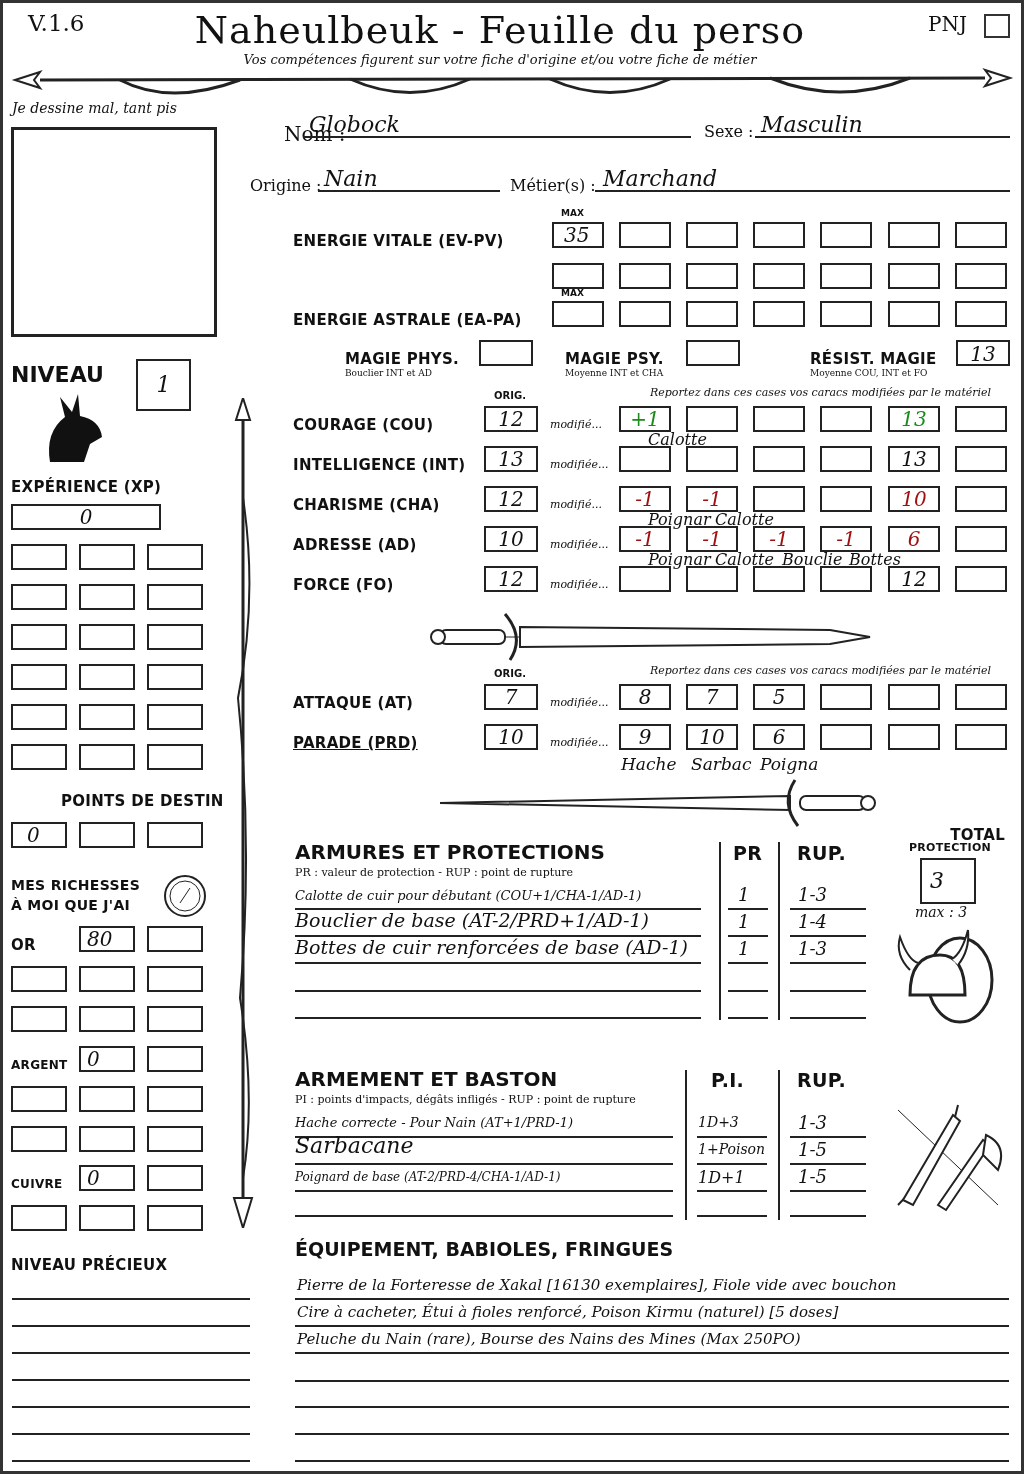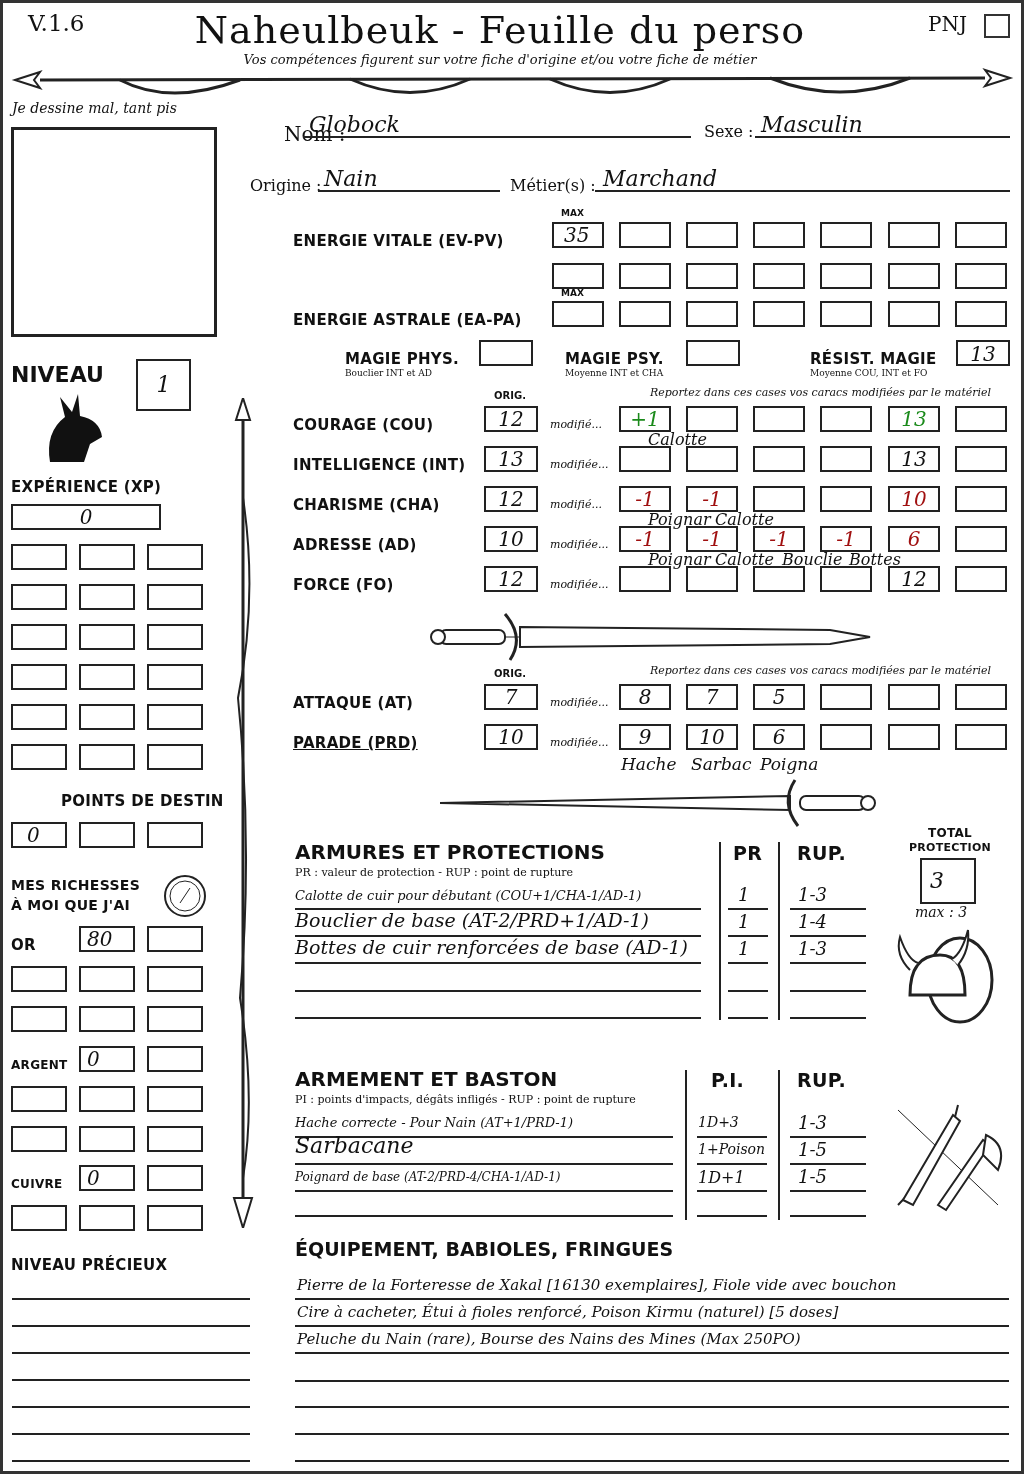--- a/index.html
+++ b/index.html
@@ -142,21 +142,21 @@
 <div id="machins-lines"></div>
 
 <div class="abs" style="left:295px;top:840px;font-family:'DejaVu Sans',sans-serif;font-weight:bold;font-size:20px;">ARMURES ET PROTECTIONS</div>
 <div class="abs" style="left:295px;top:866px;font-size:11px;">PR : valeur de protection - RUP : point de rupture</div>
 <div class="abs label-bold" style="left:733px;top:842px;font-size:19px;">PR</div>
 <div class="abs label-bold" style="left:797px;top:842px;font-size:19px;">RUP.</div>
 <div class="vline" style="left:719px;top:842px;height:178px;"></div>
 <div class="vline" style="left:778px;top:842px;height:178px;"></div>
 <div id="armor-rows"></div>
 
-<div class="abs label-bold" style="left:895px;top:826px;width:110px;text-align:center;font-size:12px;">TOTAL</div>
+<div class="abs label-bold" style="left:895px;top:826px;width:110px;text-align:right;font-size:15px;">TOTAL</div>
 <div class="abs label-bold" style="left:895px;top:841px;width:110px;text-align:center;font-size:11px;">PROTECTION</div>
 <div class="box" style="left:920px;top:858px;width:56px;height:46px;line-height:42px;font-size:22px;text-align:left;padding-left:8px;">3</div>
 <div class="abs hand" style="left:915px;top:904px;font-size:14px;">max : 3</div>
 <svg class="abs" style="left:890px;top:925px;" width="110" height="100">
   <ellipse cx="70" cy="55" rx="32" ry="42" fill="#fff" stroke="#222" stroke-width="3"></ellipse>
   <path d="M20 70 Q20 30 50 30 Q75 30 75 70 Z" fill="#fff" stroke="#222" stroke-width="3"></path>
   <path d="M20 45 Q5 30 10 12 Q18 35 28 38" fill="#fff" stroke="#222" stroke-width="2"></path>
   <path d="M68 40 Q80 25 78 5 Q72 28 62 34" fill="#fff" stroke="#222" stroke-width="2"></path>
 </svg>
 

